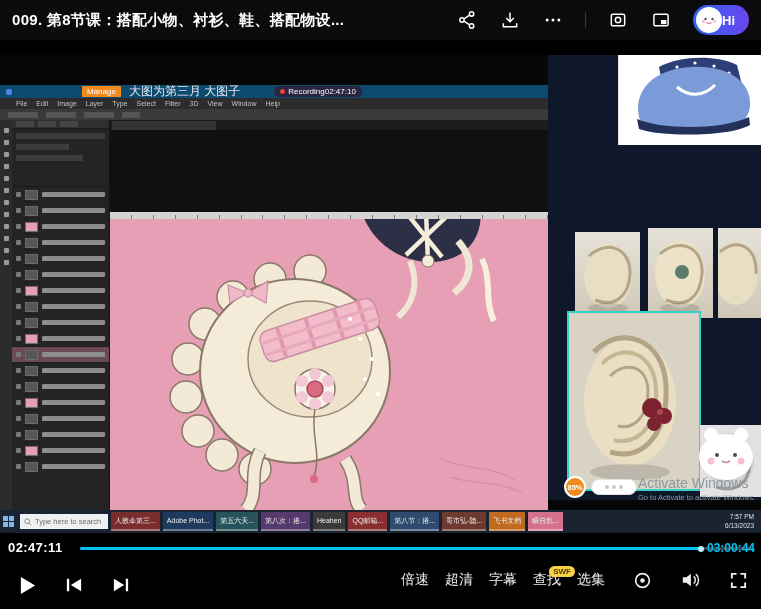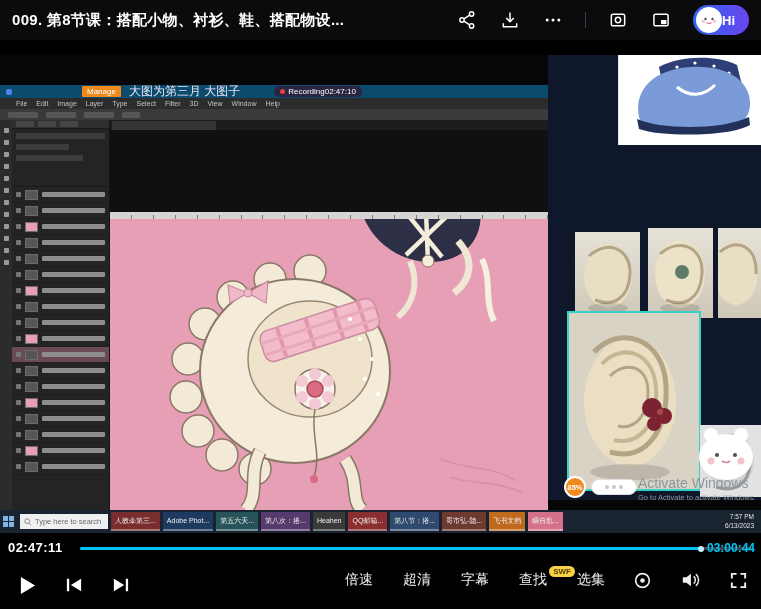--- a/index.html
+++ b/index.html
@@ -103,21 +103,21 @@
   .track{position:absolute;left:80px;right:8px;top:14px;height:3px;background:#3c434c;border-radius:2px;cursor:pointer;}
   .fill{height:100%;background:var(--accent,#00c3f5);border-radius:2px;position:relative;}
   .fill:after{content:"";position:absolute;right:-1px;top:-1.5px;width:6px;height:6px;border-radius:50%;
               background:#bdefff;}
   .time-dur{position:absolute;right:6px;top:8px;color:var(--accent,#00c3f5);font-size:12px;font-weight:bold;}
   .pc-left{position:absolute;left:16px;top:41px;display:flex;align-items:center;gap:25px;}
   .pc-right{position:absolute;right:12px;top:36px;display:flex;align-items:center;gap:26px;}
   .pbtn{color:#f0f0f0;font-size:14px;cursor:pointer;white-space:nowrap;}
   .quality-badge{position:absolute;right:186px;top:33px;background:var(--byellow,#f7d247);color:#5a3b00;
                  font-size:8px;font-weight:bold;padding:1px 4px;border-radius:6px;z-index:2;}
-  .pbtn-row{display:flex;align-items:center;gap:30px;}
+  .pbtn-row{display:flex;align-items:center;gap:16px;}
 </style>
 </head>
 <body>
 
 <div class="stage">
 
   <header class="topbar">
     <div class="vtitle">009. 第8节课：搭配小物、衬衫、鞋、搭配物设...</div>
     <div class="top-actions">
       <div class="icon-btn">

